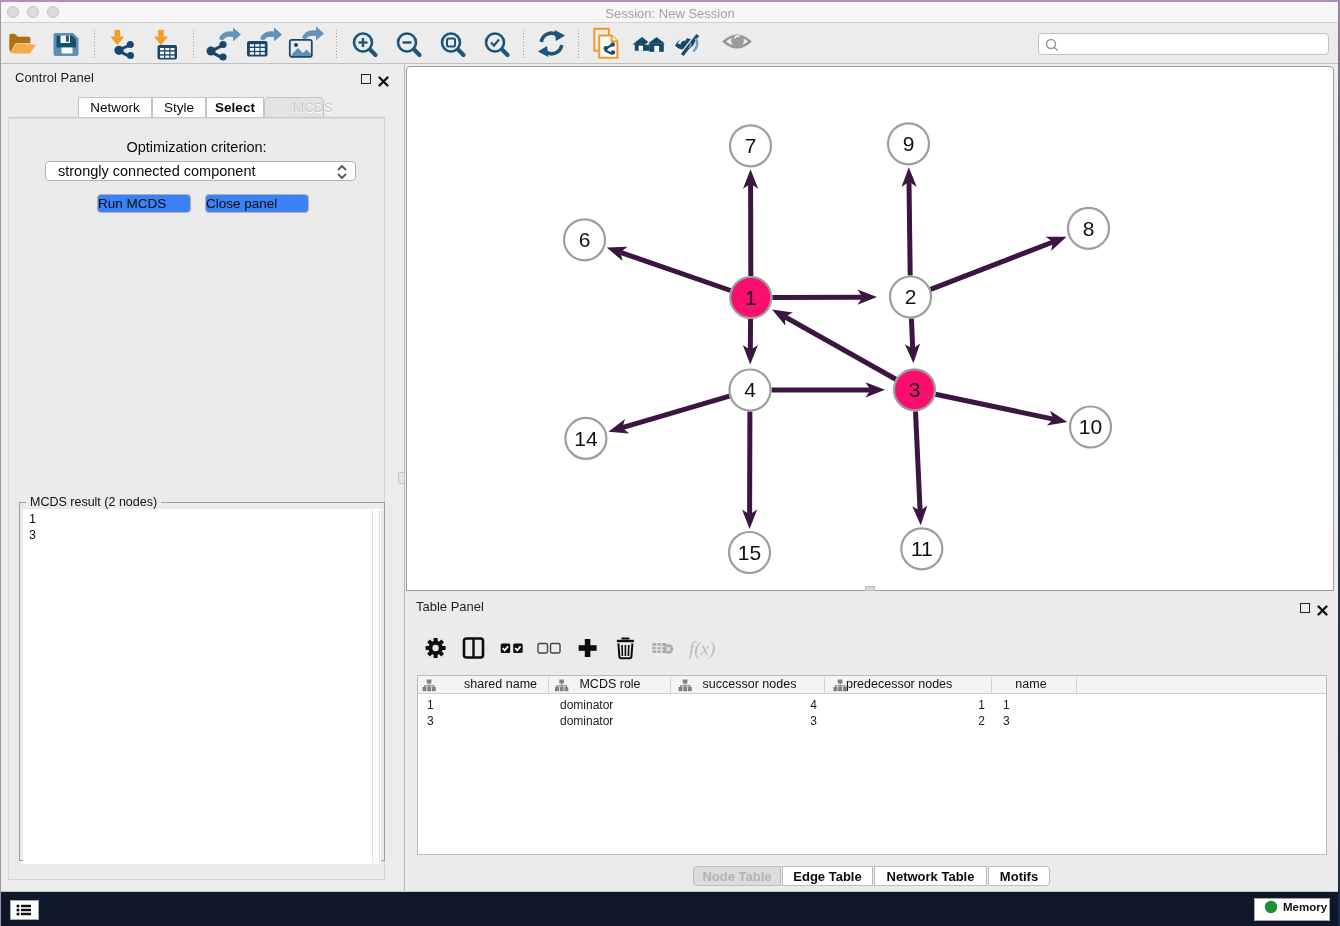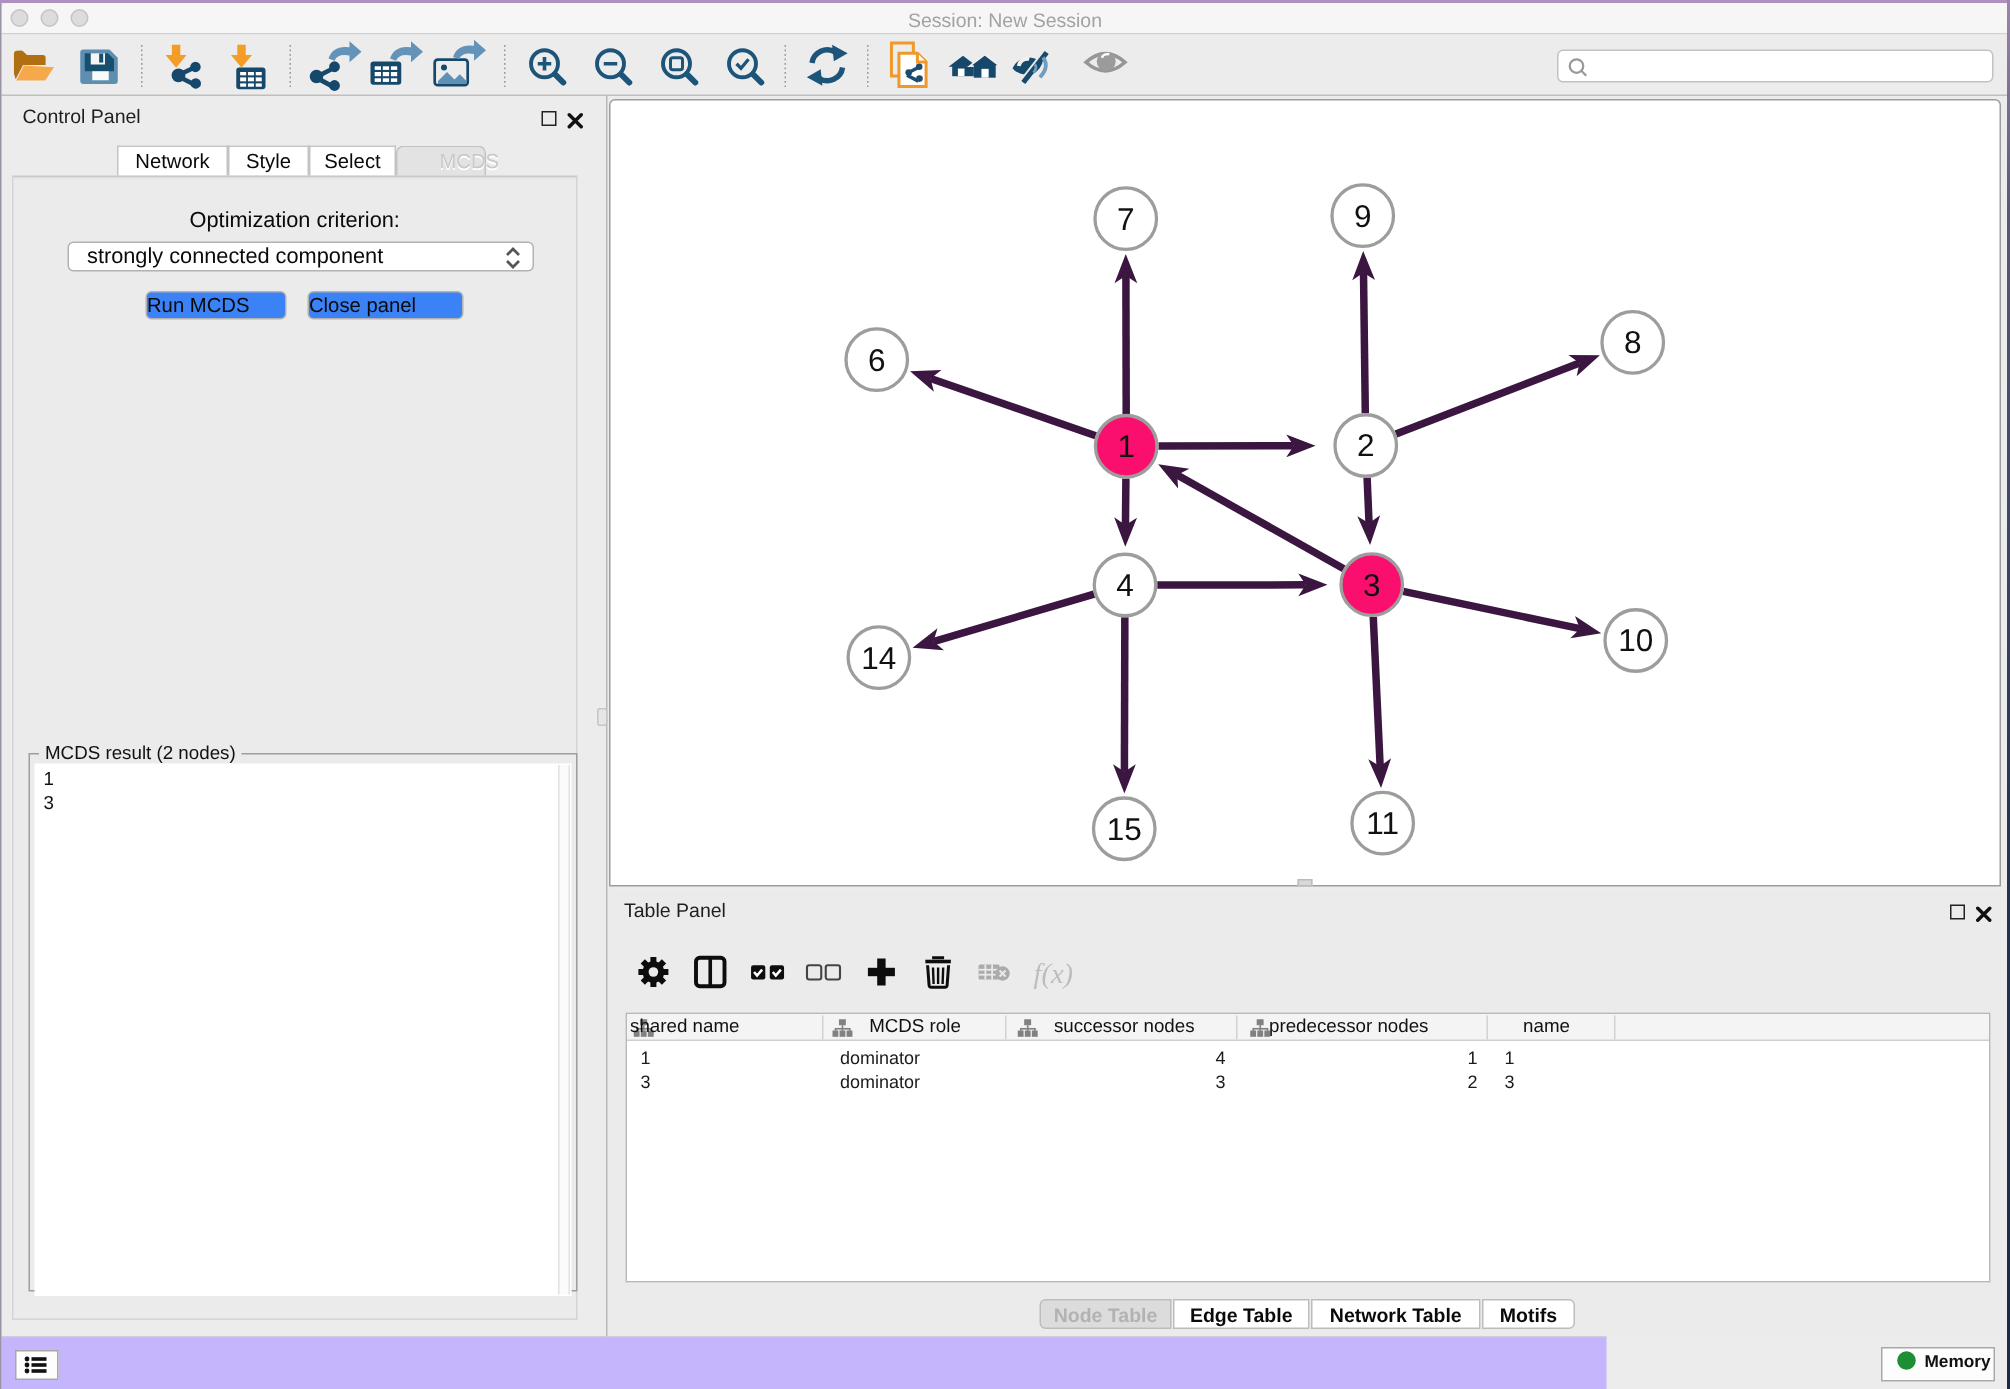--- a/index.html
+++ b/index.html
@@ -45,21 +45,21 @@
 
 #tpanel { left:406px; top:594px; width:928px; height:297px; background:#ebebeb;padding-left:28px; }
 #tphead { position:absolute; left:10px; top:5px; font-size:13px; color:#1e1e1e; }
 #ttable { position:absolute; left:11px; top:81px; width:910px; height:180px; background:#fff; border:1px solid #b9b9b9; }
 #thead { position:absolute; left:0; top:0; width:908px; height:18px; background:#f4f4f4; border-bottom:1px solid #cfcfcf; font-size:12.5px; color:#111; }
 .hsep { position:absolute; top:1px; height:16px; width:1px; background:#d2d2d2; }
 .hlab { position:absolute; top:1px; font-size:12.5px; color:#111; }
 .cell { position:absolute; font-size:12px; color:#1b1b1b; }
 .btab { position:absolute; top:272px; height:20px; border:1px solid #bdbdbd; background:#fff; font-size:13px; font-weight:bold; color:#0a0a0a; text-align:center; line-height:19px; }
 
-#statusbar { left:1px; top:891px; width:1070px; height:35px; background:#c4b5fd; border-top:1px solid #c6c6c6; }
+#statusbar { left:1px; top:891px; width:1337px; height:35px; background:#0f172a; border-top:1px solid #c6c6c6; }
 #listbtn { position:absolute; left:9px; top:8px; width:29px; height:20px; background:#fdfdfd; border:1px solid #a8a8a8; }
 #membtn { position:absolute; left:1253px; top:6px; width:76px; height:23px; background:#fdfdfd; border:1px solid #a8a8a8; font-size:11.5px; font-weight:bold; color:#111; }
 </style>
 </head>
 <body>
 <div class="abs" id="topline"></div>
 
 <div class="abs" id="titlebar">
   <div class="tl" style="left:6px;"></div>
   <div class="tl" style="left:26px;"></div>
@@ -234,21 +234,21 @@
 </div>
 
 <div class="abs" id="cpanel">
   <div id="cphead">Control Panel</div>
   <div class="maxbox" style="left:360px; top:10px;"></div>
   <div class="closex" style="left:377px; top:9px;"><svg width="11" height="11">
         <path d="M1.5 1.5 L9.5 9.5 M9.5 1.5 L1.5 9.5" stroke="#111" stroke-width="2.3" stroke-linecap="round"></path>
       </svg></div>
   <div class="tab" style="left:77px; width:74px;">Network</div>
   <div class="tab" style="left:151px; width:54px;">Style</div>
-  <div class="tab" style="left:205px; width:58px;">Select</div>
+  <div class="tab" style="left:205px; width:58px;font-weight:bold;">Select</div>
   <div class="tab" id="tabMCDS" style="left:263px; width:60px;">MCDS</div>
   <div id="cpcontent">
     <div id="optlabel">Optimization criterion:</div>
     <div id="optselect">strongly connected component
       <svg width="14" height="16" style="position:absolute;right:6px;top:2px">
           <polyline points="3,6 7,2 11,6" fill="none" stroke="#555" stroke-width="1.8"></polyline>
           <polyline points="3,10 7,14 11,10" fill="none" stroke="#555" stroke-width="1.8"></polyline>
         </svg>
     </div>
     <div class="btn" style="left:88px; width:94px;">Run MCDS</div>
@@ -441,21 +441,21 @@
               <rect x="4.7" y="8" width="3.9" height="4.2"></rect>
               <rect x="9.4" y="8" width="3.9" height="4.2"></rect>
               <rect x="6.1" y="4.5" width="1.1" height="2"></rect>
               <rect x="1.5" y="6.3" width="10.5" height="1.1"></rect>
               <rect x="1.5" y="6.8" width="1.1" height="1.4"></rect>
               <rect x="6.1" y="6.8" width="1.1" height="1.4"></rect>
               <rect x="10.9" y="6.8" width="1.1" height="1.4"></rect>
             </g>
         </g>
       </svg>
-      <div class="hlab" style="left:2px; width:100px; text-align:left;">shared name</div>
+      <div class="hlab" style="left:19px; width:100px; text-align:right;">shared name</div>
       <div class="hlab" style="left:142px; width:100px; text-align:center;">MCDS role</div>
       <div class="hlab" style="left:271px; width:121px; text-align:center;">successor nodes</div>
       <div class="hlab" style="left:428px; width:130px; ">predecessor nodes</div>
       <div class="hlab" style="left:573px; width:80px; text-align:center;">name</div>
     </div>
     <div class="cell" style="left:9px; top:22px;">1</div>
     <div class="cell" style="left:142px; top:22px;">dominator</div>
     <div class="cell" style="left:300px; top:22px; width:99px; text-align:right;">4</div>
     <div class="cell" style="left:468px; top:22px; width:99px; text-align:right;">1</div>
     <div class="cell" style="left:585px; top:22px;">1</div>

